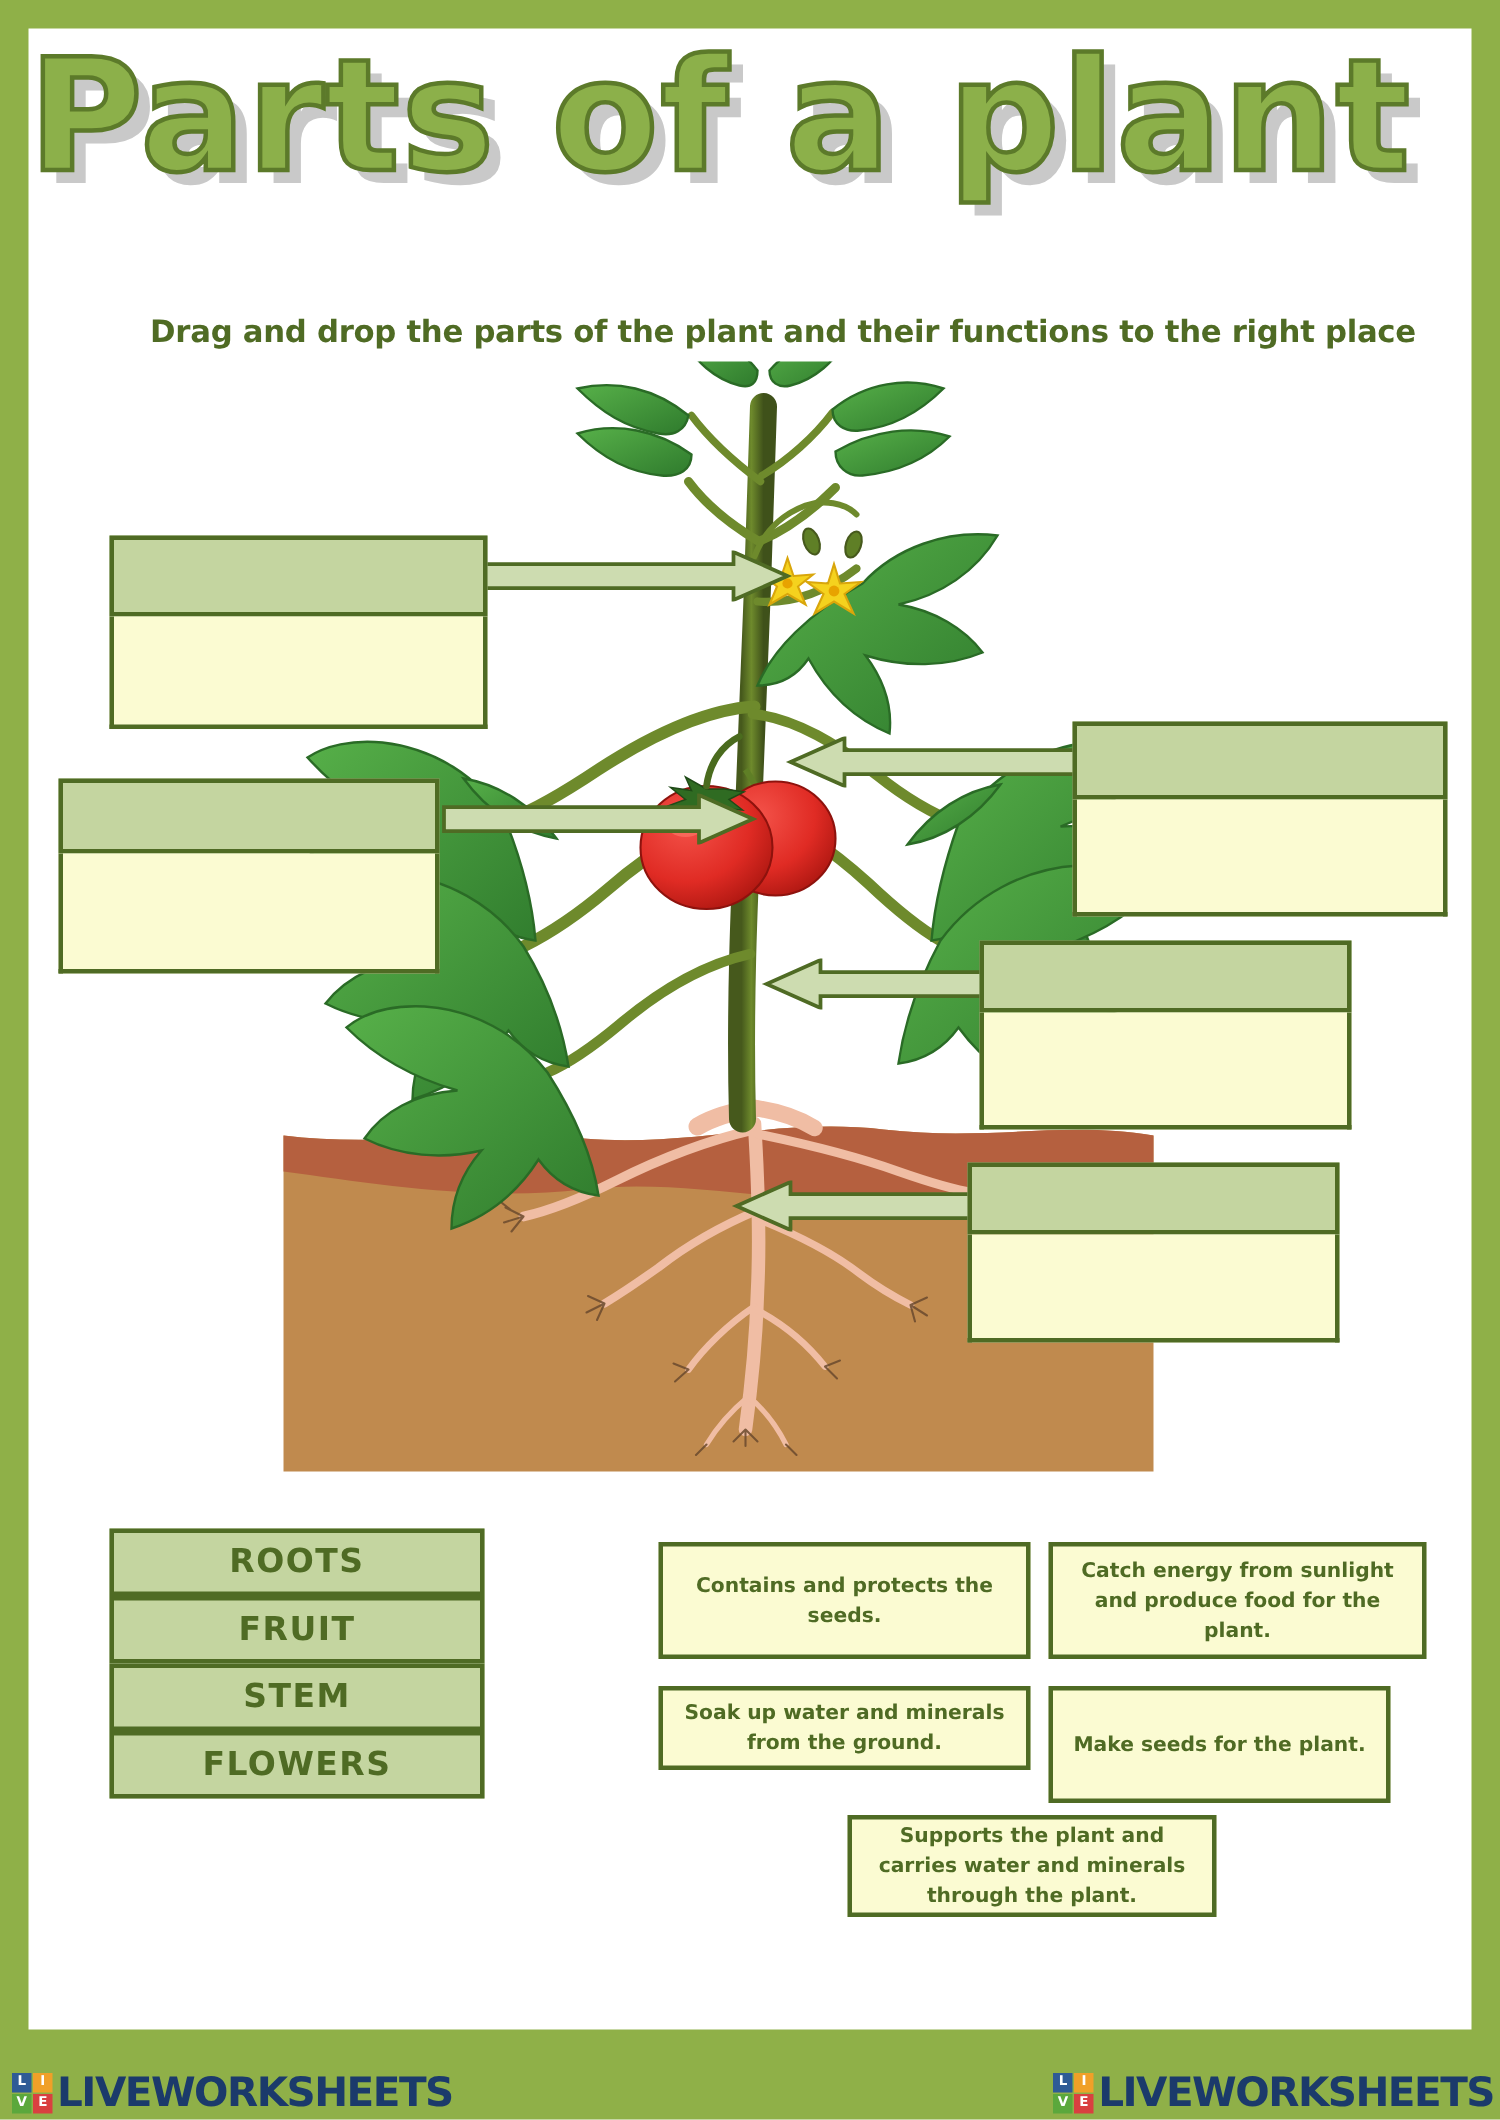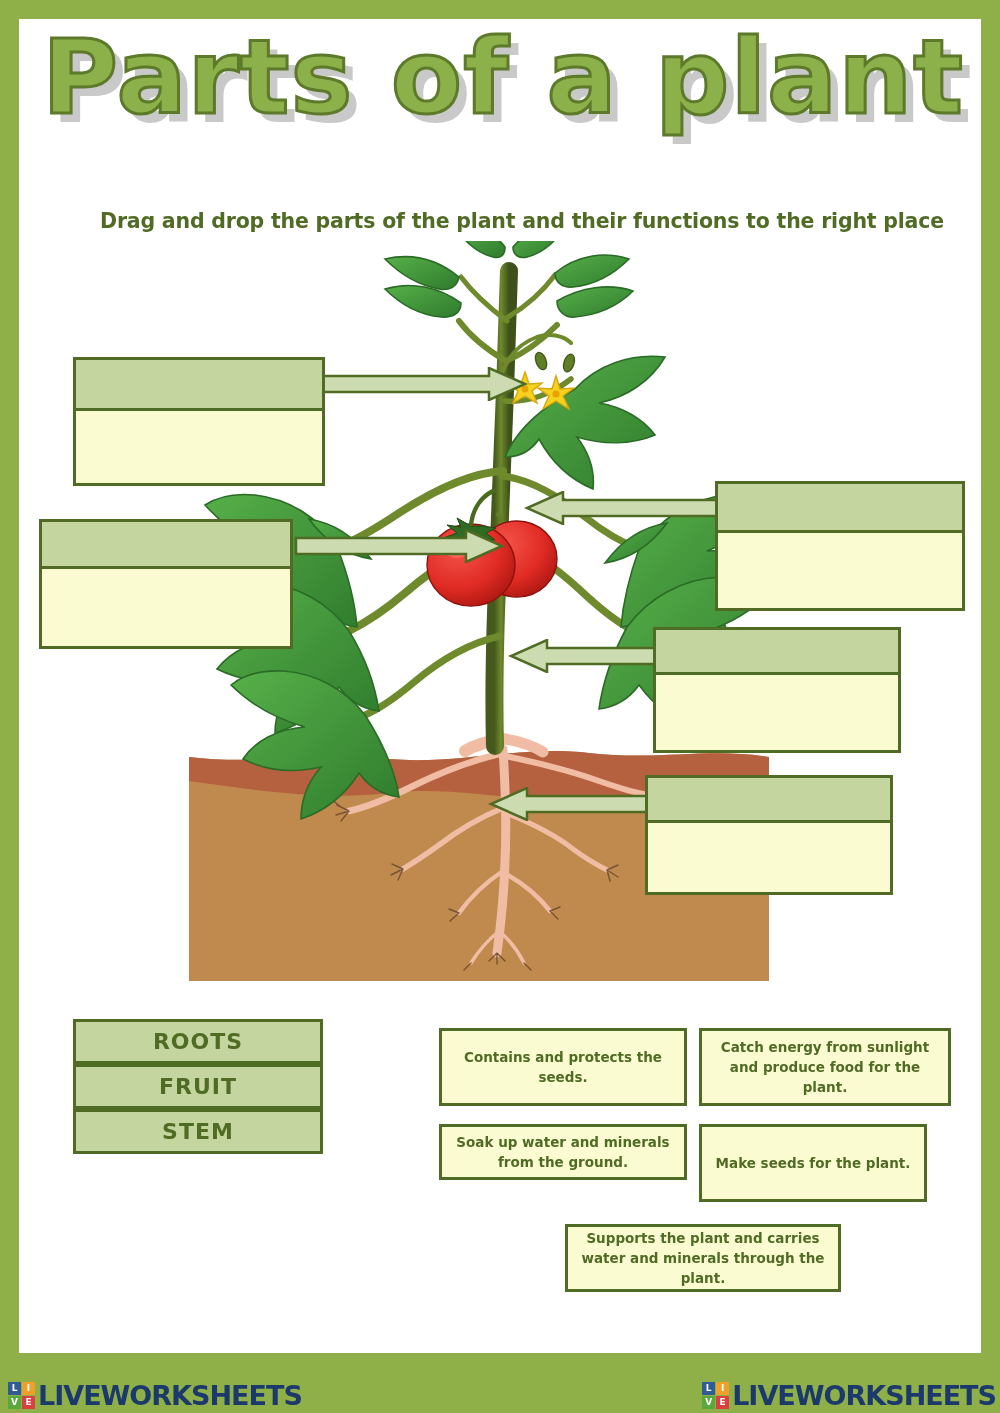--- a/index.html
+++ b/index.html
@@ -12,21 +12,21 @@
   }
   
   #sheet{
     position:absolute;left:16px;top:16px;width:968px;height:1340px;
     background:#ffffff;
     border:3px solid #8fb048;
     box-sizing:border-box;
     overflow:hidden;
   }
   
-  #title-wrap{position:absolute;left:0;top:4px;width:968px;text-align:center;}
+  #title-wrap{position:absolute;left:0;top:4px;width:968px;}
   #title{
     display:inline-block;
     font-family:"DejaVu Sans", sans-serif;
     font-size:104px;font-weight:bold;line-height:1.05;
     letter-spacing:1px;
     color:#8cb04a;
     -webkit-text-stroke:3px #5c7a2a;
     text-shadow:9px 9px 0px #c9c9c9;
   }
   #subtitle{
@@ -253,28 +253,29 @@
     <div class="dz" style="left:626px;top:534px;width:248px;">
       <div class="slot-part" style="height:48px;"></div>
       <div class="slot-func" style="height:72px;"></div>
     </div>
   </div>
 
   <div id="wordbank">
     <div class="word-chip">ROOTS</div>
     <div class="word-chip">FRUIT</div>
     <div class="word-chip">STEM</div>
+    <div class="word-chip">FLOWERS</div>
   </div>
 
   <div id="funcbank">
     <div class="func-card" style="left:0px;top:9px;width:248px;height:78px;">Contains and protects the seeds.</div>
     <div class="func-card" style="left:260px;top:9px;width:252px;height:78px;">Catch energy from sunlight and produce food for the plant.</div>
     <div class="func-card" style="left:0px;top:105px;width:248px;height:56px;">Soak up water and minerals from the ground.</div>
     <div class="func-card" style="left:260px;top:105px;width:228px;height:78px;">Make seeds for the plant.</div>
-    <div class="func-card" style="left:126px;top:205px;width:276px;height:68px;">Supports the plant and carries water and minerals through the plant.</div>
+    <div class="func-card" style="left:126px;top:191px;width:246px;height:68px;">Supports the plant and carries water and minerals through the plant.</div>
   </div>
 
 </div>
 
 <div class="lw" id="lw-left">
   <div class="lw-tiles">
     <span class="t-l">L</span>
     <span class="t-i">I</span>
     <span class="t-v">V</span>
     <span class="t-e">E</span>

